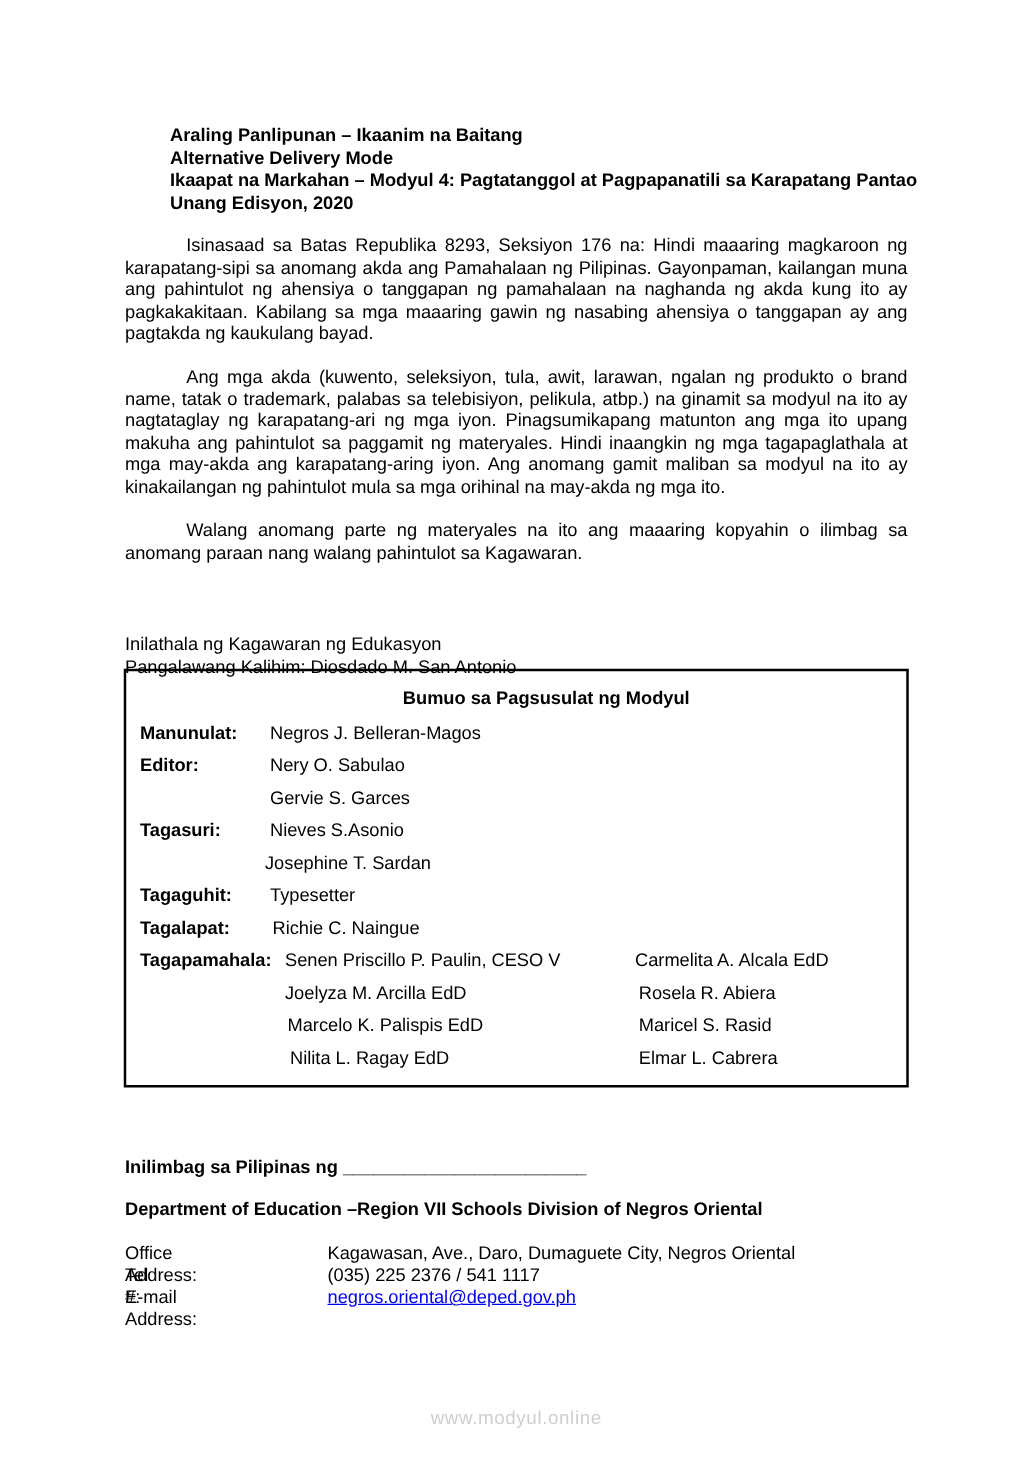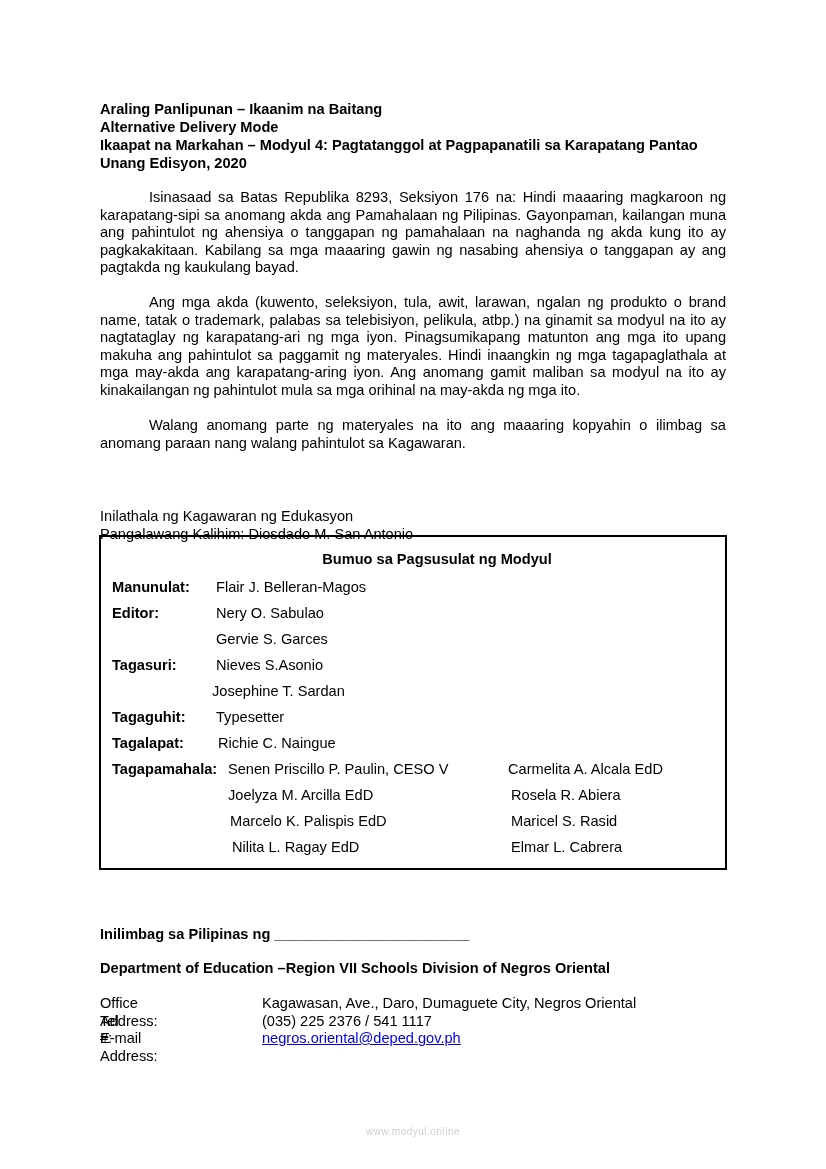--- a/index.html
+++ b/index.html
@@ -2,21 +2,21 @@
 <html><head>
 <meta charset="utf-8">
 <style>
   html, body { margin: 0; padding: 0; background: #ffffff; }
   body {
     width: 826px; height: 1169px; position: relative; overflow: hidden;
     font-family: "Liberation Sans", sans-serif; color: #000; font-size: 14.6px;
   }
   .abs { position: absolute; }
   .title-block { left: 100px; top: 100px; width: 630px; font-weight: bold; line-height: 18px; }
-  .title-block div { white-space: nowrap; }
+  .title-block div { white-space: nowrap; margin-left: 36px; }
   .para {
     left: 100px; width: 626px; text-align: justify; line-height: 17.6px;
     text-indent: 49px;
   }
   .pub { left: 100px; top: 469px; line-height: 17.8px; margin-top: 39px; }
   .credits-box {
     left: 99px; top: 535px; width: 624px; height: 331px;
     border: 2px solid #000; box-sizing: content-box;
   }
   .box-title { position: absolute; left: 0; right: 0; top: 14px; text-align: center; font-weight: bold; margin-left: 48px; }
@@ -24,21 +24,21 @@
   .val { position: absolute; }
   .printed { left: 100px; top: 926px; font-weight: bold; }
   .deped { left: 100px; top: 960px; font-weight: bold; text-align: right; }
   .contact { left: 100px; top: 995px; line-height: 17.5px; }
   .contact .c-row { position: relative; height: 17.5px; }
   .contact .c-lbl { position: absolute; left: 0; }
   .contact .c-val { position: absolute; left: 162px; white-space: nowrap; }
   .contact a { color: #0000ee; text-decoration: underline; }
   .watermark {
     left: 0; width: 826px; top: 1126px; text-align: center;
-    color: #cfcfcf; font-size: 10px; letter-spacing: 0.5px;
+    color: #cfcfcf; font-size: 15px; letter-spacing: 0.5px;
   }
 </style>
 </head>
 <body>
 
 <div class="abs title-block">
   <div>Araling Panlipunan – Ikaanim na Baitang</div>
   <div>Alternative Delivery Mode</div>
   <div>Ikaapat na Markahan – Modyul 4: Pagtatanggol at Pagpapanatili sa Karapatang Pantao</div>
   <div>Unang Edisyon, 2020</div>
@@ -50,21 +50,21 @@
 
 <div class="abs pub">
   <div>Inilathala ng Kagawaran ng Edukasyon</div>
   <div>Pangalawang Kalihim: Diosdado M. San Antonio</div>
 </div>
 
 <div class="abs credits-box">
   <div class="box-title">Bumuo sa Pagsusulat ng Modyul</div>
 
   <span class="lbl" style="left:11px;top:42px;">Manunulat:</span>
-  <span class="val" style="left:115px;top:42px;">Flair J. Belleran-Magos</span>
+  <span class="val" style="left:115px;top:42px;">Negros J. Belleran-Magos</span>
 
   <span class="lbl" style="left:11px;top:68px;">Editor:</span>
   <span class="val" style="left:115px;top:68px;">Nery O. Sabulao</span>
   <span class="val" style="left:115px;top:94px;">Gervie S. Garces</span>
 
   <span class="lbl" style="left:11px;top:120px;">Tagasuri:</span>
   <span class="val" style="left:115px;top:120px;">Nieves S.Asonio</span>
   <span class="val" style="left:111px;top:146px;">Josephine T. Sardan</span>
 
   <span class="lbl" style="left:11px;top:172px;">Tagaguhit:</span>

